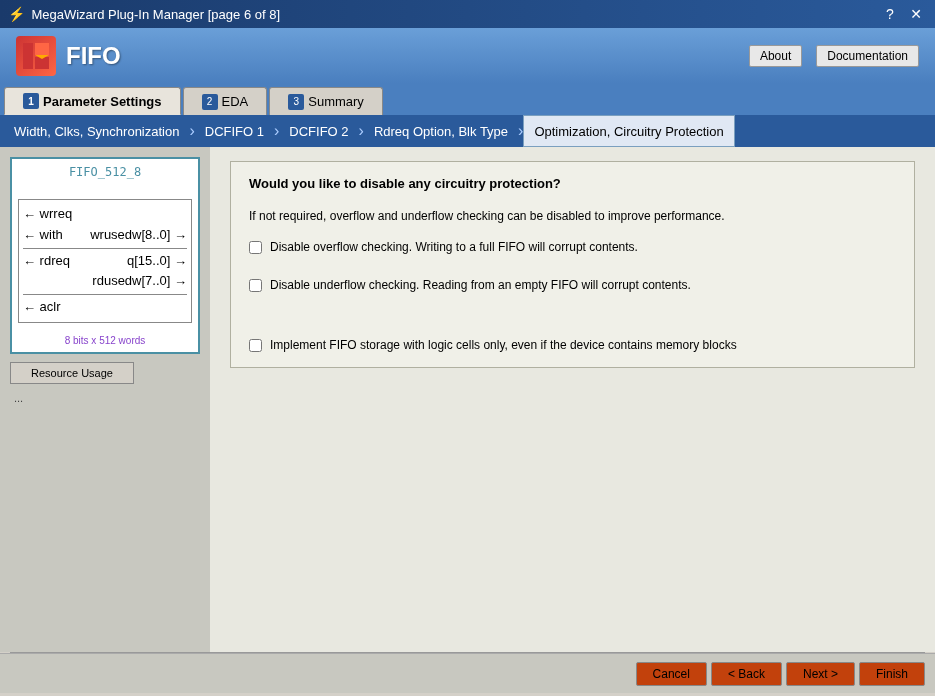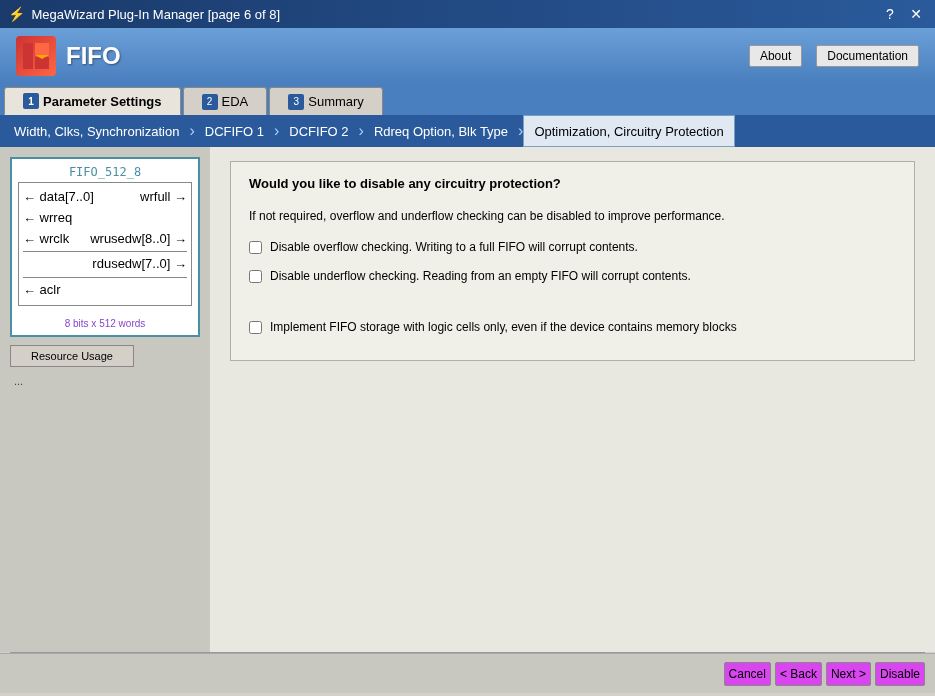--- a/index.html
+++ b/index.html
@@ -122,21 +122,21 @@
       border: 2px solid #4a90a4;
       background: white;
       padding: 6px;
       font-size: 11px;
       font-family: monospace;
     }
     .fifo-title {
       color: #4a90a4;
       text-align: center;
       font-size: 12px;
-      margin-bottom: 3px;
+      margin-bottom: 20px;
       font-family: monospace;
     }
     .fifo-body {
       border: 1px solid #888;
       padding: 4px;
     }
     .fifo-row {
       display: flex;
       justify-content: space-between;
       align-items: center;
@@ -174,43 +174,43 @@
     .question-text {
       font-size: 13px;
       font-weight: bold;
       margin-bottom: 16px;
     }
     .description-text {
       font-size: 12px;
       margin-bottom: 14px;
       line-height: 1.5;
     }
-    .checkbox-group { display: flex; flex-direction: column; gap: 12px; }
+    .checkbox-group { display: flex; flex-direction: column; gap: 21px; }
     .checkbox-item { display: flex; align-items: flex-start; gap: 8px; }
     .checkbox-item input[type="checkbox"] {
       margin-top: 2px; cursor: pointer; flex-shrink: 0;
     }
     .checkbox-label { font-size: 12px; line-height: 1.4; }
 
     
     .footer {
       background: #c8c8c0;
       height: 40px;
       display: flex;
       align-items: center;
       justify-content: space-between;
       padding: 0 10px;
       border-top: 1px solid #aaa;
     }
     .footer-left { display: flex; gap: 6px; }
     .footer-right { display: flex; gap: 4px; align-items: center; }
     .footer-btn {
-      padding: 4px 4px;
+      padding: 4px 16px;
       border: 1px solid #888;
-      background: #d946ef;
+      background: #c2410c;
       cursor: pointer;
       font-size: 12px;
       border-radius: 2px;
     }
     .footer-btn:disabled { color: #999; }
 
     .separator-line {
       height: 1px;
       background: #999;
       margin: 0 10px;
@@ -285,32 +285,32 @@
   </div>
 </div>
 
 <div class="main-area">
 
   <div class="left-panel">
     <div class="fifo-diagram">
       <div class="fifo-title">FIFO_512_8</div>
       <div class="fifo-body">
         <div class="fifo-row">
-          <span>← data[7..0]</span>
-          <span>wrfull →</span>
-        </div>
-        <div class="fifo-row">
           <span>← wrreq</span>
           <span></span>
         </div>
         <div class="fifo-row">
-          <span>← wrclk</span>
+          <span>← with</span>
           <span>wrusedw[8..0] →</span>
         </div>
         <div class="fifo-separator"></div>
+        <div class="fifo-row">
+          <span>← rdreq</span>
+          <span>q[15..0] →</span>
+        </div>
         <div class="fifo-row">
           <span></span>
           <span>rdusedw[7..0] →</span>
         </div>
         <div class="fifo-separator"></div>
         <div class="fifo-row">
           <span>← aclr</span>
           <span></span>
         </div>
       </div>
@@ -346,15 +346,15 @@
 
 <div class="separator-line"></div>
 
 <div class="footer">
   <div class="footer-left">
   </div>
   <div class="footer-right">
     <button class="footer-btn">Cancel</button>
     <button class="footer-btn">&lt; Back</button>
     <button class="footer-btn">Next &gt;</button>
-    <button class="footer-btn">Disable</button>
+    <button class="footer-btn">Finish</button>
   </div>
 </div>
 
 </body></html>

